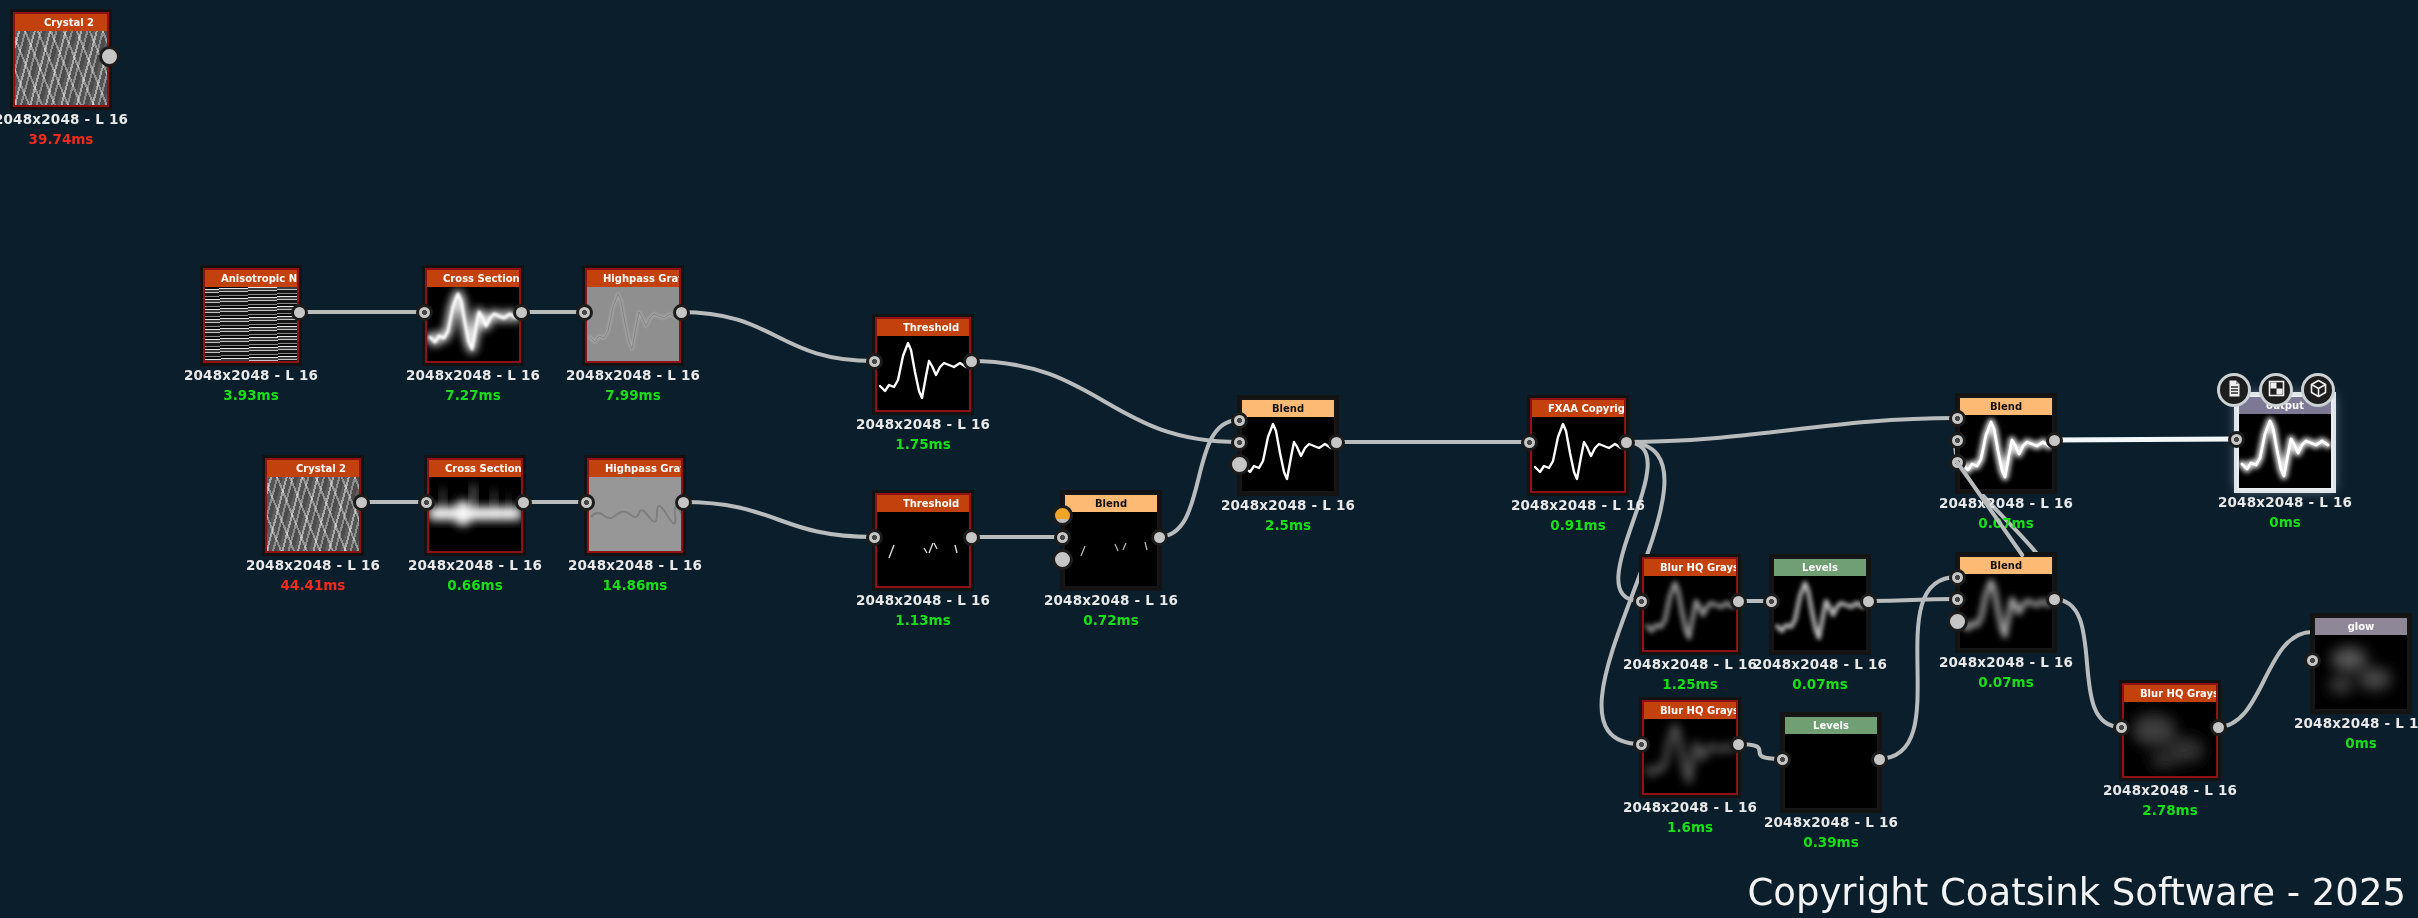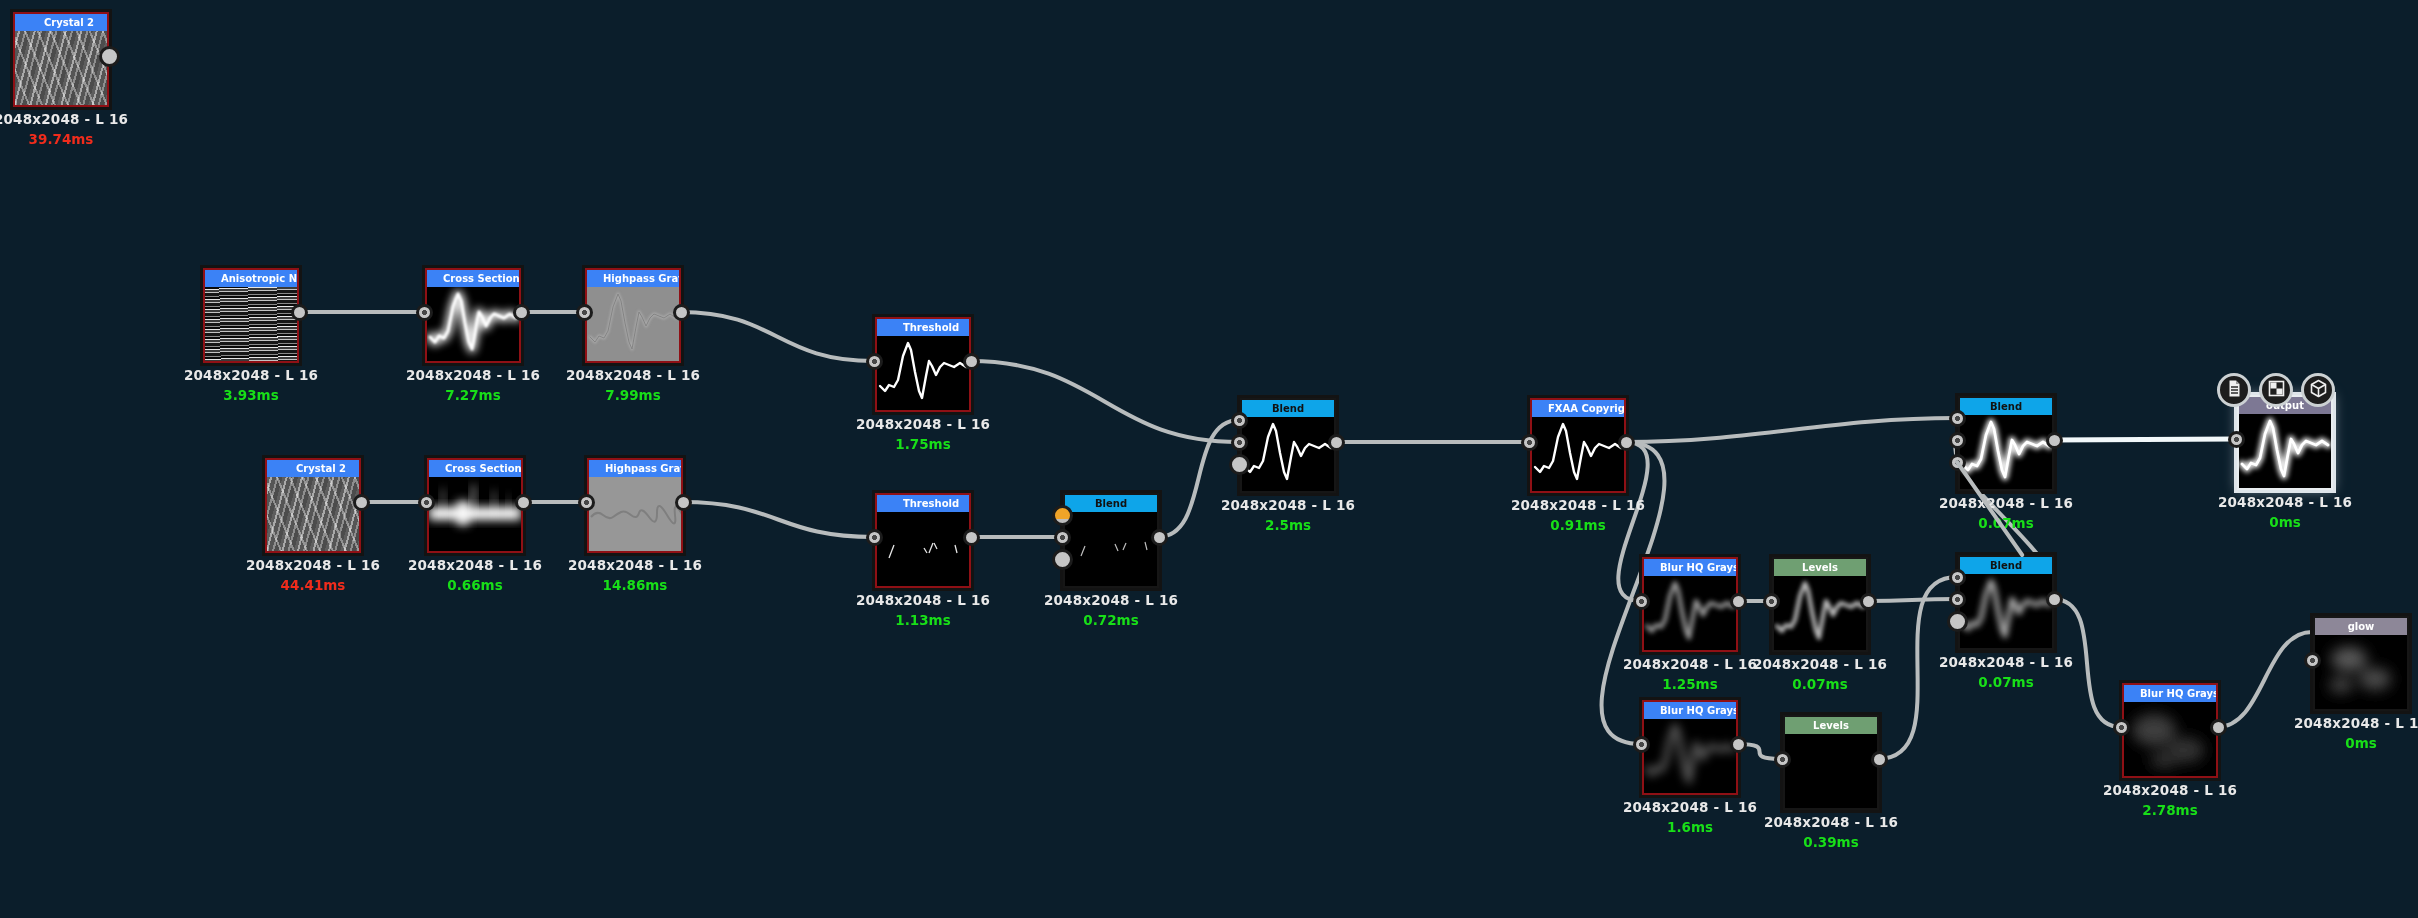--- a/index.html
+++ b/index.html
@@ -7,22 +7,22 @@
           font-family:"DejaVu Sans","Liberation Sans",sans-serif;}
   svg.wirelayer{position:absolute;left:0;top:0;pointer-events:none;}
   #wires-under{z-index:1;}
   #wires-over{z-index:6;}
   .node{position:absolute;width:92px;z-index:3;box-sizing:content-box;
         border:2px solid #161616;box-shadow:0 0 0 3px #131313;background:#000;}
   .node.red-border{border-color:#8f1015;}
   .node.sel{border-color:#e9edf0;box-shadow:0 0 0 3px #dfe5ea,0 0 12px rgba(225,238,250,.55);}
   .hdr{height:17px;line-height:17px;text-align:center;font-size:10px;font-weight:bold;
        overflow:hidden;white-space:nowrap;}
-  .hdr.red{background:#3b82f6;color:#fff;padding-left:16px;}
-  .hdr.grey{background:#0ea5e9;color:#121212;}
+  .hdr.red{background:#c2410c;color:#fff;padding-left:16px;}
+  .hdr.grey{background:#fdba74;color:#121212;}
   .hdr.green{background:#6f9f72;color:#fff;}
   .hdr.purple{background:#8d8798;color:#fff;}
   .hdr.lavender{background:#7d7894;color:#fff;}
   .thumb{width:92px;height:74px;background:#000;overflow:hidden;position:relative;}
   .thumb svg{display:block;}
   .thumb.crystal{background:
      repeating-linear-gradient(105deg,#5e5e5e 0 3px,#a9a9a9 3px 5px,#555 5px 9px,#8e8e8e 9px 11px,#4c4c4c 11px 15px),
      repeating-linear-gradient(68deg,rgba(255,255,255,.38) 0 2px,rgba(0,0,0,0) 2px 7px,rgba(0,0,0,.42) 7px 12px);
      background-blend-mode:lighten;}
   .thumb.hstreaks{background:
@@ -411,13 +411,14 @@
           <span><svg width="19" height="19" viewBox="0 0 19 19">
               <path d="M9.5,1.5 L16.5,5.5 V13.5 L9.5,17.5 L2.5,13.5 V5.5 Z" fill="none" stroke="#efefef" stroke-width="1.6" stroke-linejoin="round"></path>
               <path d="M2.5,5.5 L9.5,9.5 L16.5,5.5 M9.5,9.5 V17.5" fill="none" stroke="#efefef" stroke-width="1.6" stroke-linejoin="round"></path>
             </svg></span>
         </div>
       </div>
     </div>
   <svg id="wires-over" class="wirelayer" width="2418" height="918">
       <path d="M1957,462 L2022.1678832116788,555" fill="none" stroke="#b8bcbd" stroke-width="4" stroke-linecap="round"></path>
     </svg>
+  <div id="copyright">Copyright Coatsink Software - 2025</div>
 </div>
 
 </body></html>

